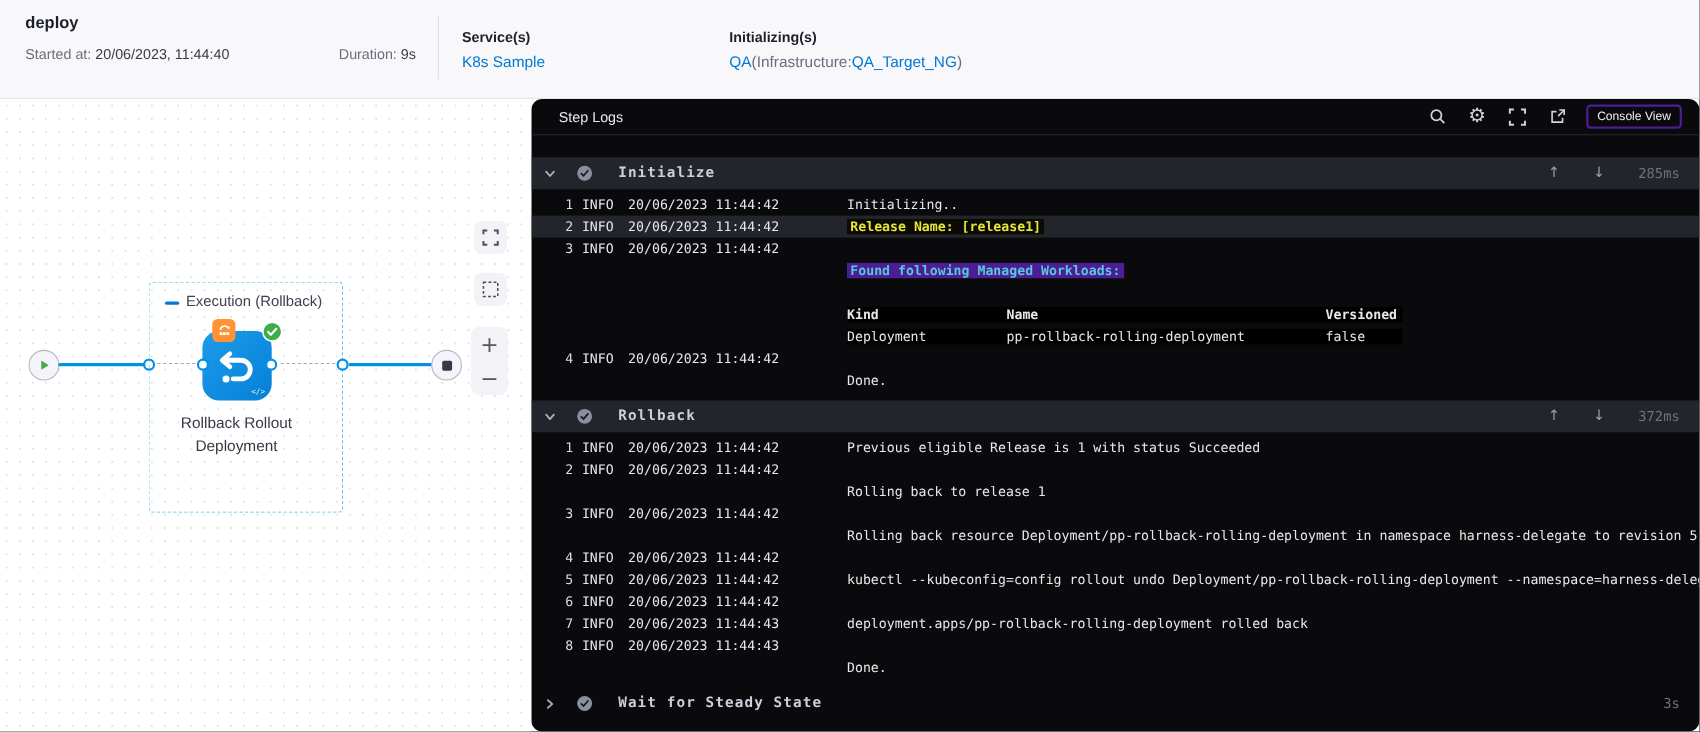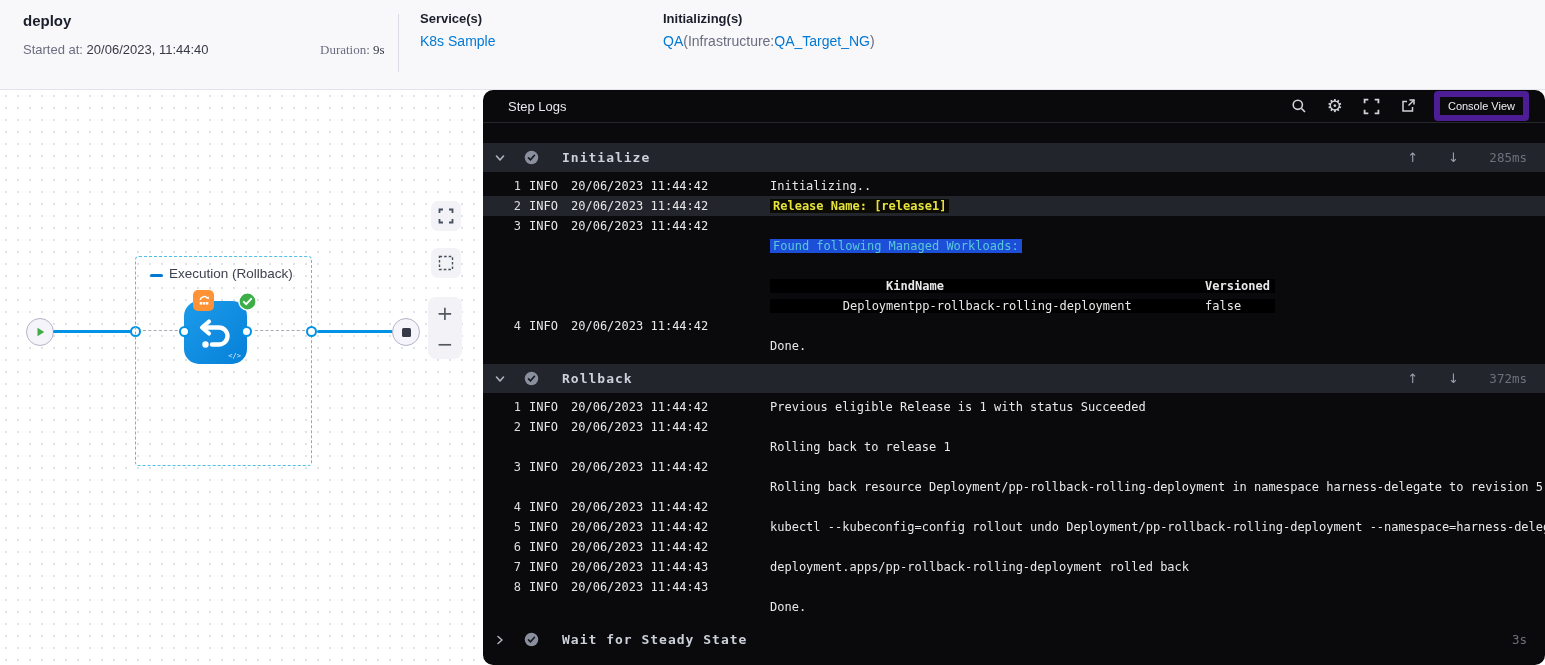--- a/index.html
+++ b/index.html
@@ -9,23 +9,23 @@
     font-family:"Liberation Sans", sans-serif;
     background:#ffffff;
   }
 
   
   .topbar { position:relative; height:90px; background:#f8f8fa; border-bottom:1px solid #e4e4ec; }
   .t-title { position:absolute; left:23px; top:12px; font-size:15px; font-weight:bold; color:#1b1e2b; }
   .t-meta { position:absolute; top:42px; font-size:13px; color:#6b6d80; }
   .t-meta .val { color:#383946; }
   .t-started { left:23px; }
-  .t-duration { left:320px;font-family:Liberation Serif, serif; }
+  .t-duration { left:308px; }
   .t-div { position:absolute; left:398px; top:14px; width:1px; height:58px; background:#dcdce6; }
-  .t-col { position:absolute; top:11px; }
+  .t-col { position:absolute; top:26px; }
   .t-col.svc { left:420px; }
   .t-col.env { left:663px; }
   .t-col .lbl { font-size:13px; font-weight:bold; color:#1b1e2b; margin-bottom:7px; }
   .t-col .valrow { font-size:14px; color:#6b6d80; }
   .link { color:#0278d5; cursor:pointer; }
 
   
   .content { display:flex; height:575px; }
 
   
@@ -59,21 +59,21 @@
     border-radius:8px; display:flex; flex-direction:column; align-items:center; justify-content:space-around; }
   .zoombox span { font-size:20px; color:#53575f; line-height:1; cursor:pointer; font-family:"DejaVu Sans", sans-serif; }
 
   
   .logpanel { flex:1; min-width:0; background:#0a0a0c; height:575px; overflow:hidden;border-radius:10px; }
   .logbar { height:33px; display:flex; align-items:center; padding:0 16px 0 25px; border-bottom:1px solid #26272e; }
   .logbar .ttl { font-size:13px; color:#e9e9ee; }
   .logbar .sp { flex:1; }
   .icon-btn { margin-left:20px; display:flex; align-items:center; cursor:pointer; }
   .gear-txt { font-family:"DejaVu Sans", sans-serif; font-size:18px; color:#d0d2d8; line-height:1; }
-  .console-btn { margin-left:18px; border:6px solid #4c1d95; color:#eeeef2; background:transparent;
+  .console-btn { margin-left:18px; border:2px solid #4c1d95; color:#eeeef2; background:transparent;
     border-radius:4px; font-size:11px; padding:3px 8px; font-family:"Liberation Sans", sans-serif; cursor:pointer; }
 
   #log-sections { padding-top:20px; }
   .log-section { margin-bottom:2px; }
   .sec-header { height:29px; display:flex; align-items:center; background:#23252d; padding:0 18px 0 11px; }
   .sec-header.collapsed { background:transparent;align-items:center; }
   .chev { width:14px; flex:none; display:flex; align-items:center; cursor:pointer; }
   .chev.rot svg { transform:rotate(-90deg); }
   .check-ic { margin-left:16px; flex:none; display:flex; align-items:center; }
   .sec-title { margin-left:23px; font-family:"DejaVu Sans Mono", monospace; font-size:13px; font-weight:bold;
@@ -86,24 +86,24 @@
   .sec-lines { padding-top:4px; margin-bottom:8px; }
   .log-row { display:flex; height:20px; align-items:center; white-space:pre;
     font-family:"DejaVu Sans Mono", monospace; font-size:12px; color:#e8e8ea; }
   .log-row.hl { background:#23252d; }
   .g-num { width:38px; text-align:right; flex:none; color:#dcdce0; }
   .g-level { width:34px; margin-left:8px; flex:none; }
   .g-time { width:199px; margin-left:8px; flex:none; }
   .g-sp { width:287px; flex:none; }
   .g-msg { flex:none; }
   .g-msg.yellow { color:#e5e33c; font-weight:bold; background:#0b0b04; padding:0 3px; }
-  .g-msg.cyan { color:#57c9d9; font-weight:normal; background:#1d4ed8; padding:0 3px;text-align:right; }
+  .g-msg.cyan { color:#57c9d9; font-weight:bold; background:#4c1d95; padding:0 3px;text-align:right; }
   .tstrip { display:flex; background:#000; flex:none; }
   .tc { flex:none; }
-  .tc0 { width:145px;text-align:right; } .tc1 { width:290px; } .tc2 { width:70px; }
+  .tc0 { width:145px; } .tc1 { width:290px; } .tc2 { width:70px; }
   .tstrip.thead .tc { font-weight:bold; }
 </style>
 </head>
 <body>
 
 <div class="topbar">
   <div class="t-title">deploy</div>
   <div class="t-meta t-started">
     <span>Started at:</span>
     <span class="val">20/06/2023, 11:44:40</span>
@@ -165,20 +165,21 @@
       </svg>
     </div>
     <div class="conn" style="left:179px; top:236px;"></div>
     <div class="conn" style="left:241px; top:236px;"></div>
     <div class="dashline" style="left:255px; top:240px; width:50px;"></div>
     <div class="conn" style="left:306px; top:236px;"></div>
     <div class="solidline" style="left:317px; top:240px; width:76px;"></div>
     <div class="node-circle" style="left:392px; top:228px;">
       <div class="stop-sq"></div>
     </div>
+    <div class="step-label">Rollback Rollout Deployment</div>
 
     <div class="cv-btn" style="left:431px; top:111px;">
       <svg width="16" height="16" viewBox="0 0 16 16" fill="none" stroke="#49505e" stroke-width="1.8">
         <path d="M1.5 5V1.5H5M11 1.5h3.5V5M14.5 11v3.5H11M5 14.5H1.5V11"></path>
       </svg>
     </div>
     <div class="cv-btn" style="left:431px; top:158px;">
       <svg width="16" height="16" viewBox="0 0 16 16">
         <rect x="1.5" y="1.5" width="13" height="13" fill="none" stroke="#49505e" stroke-width="1.4" stroke-dasharray="2.6 2"></rect>
       </svg>

